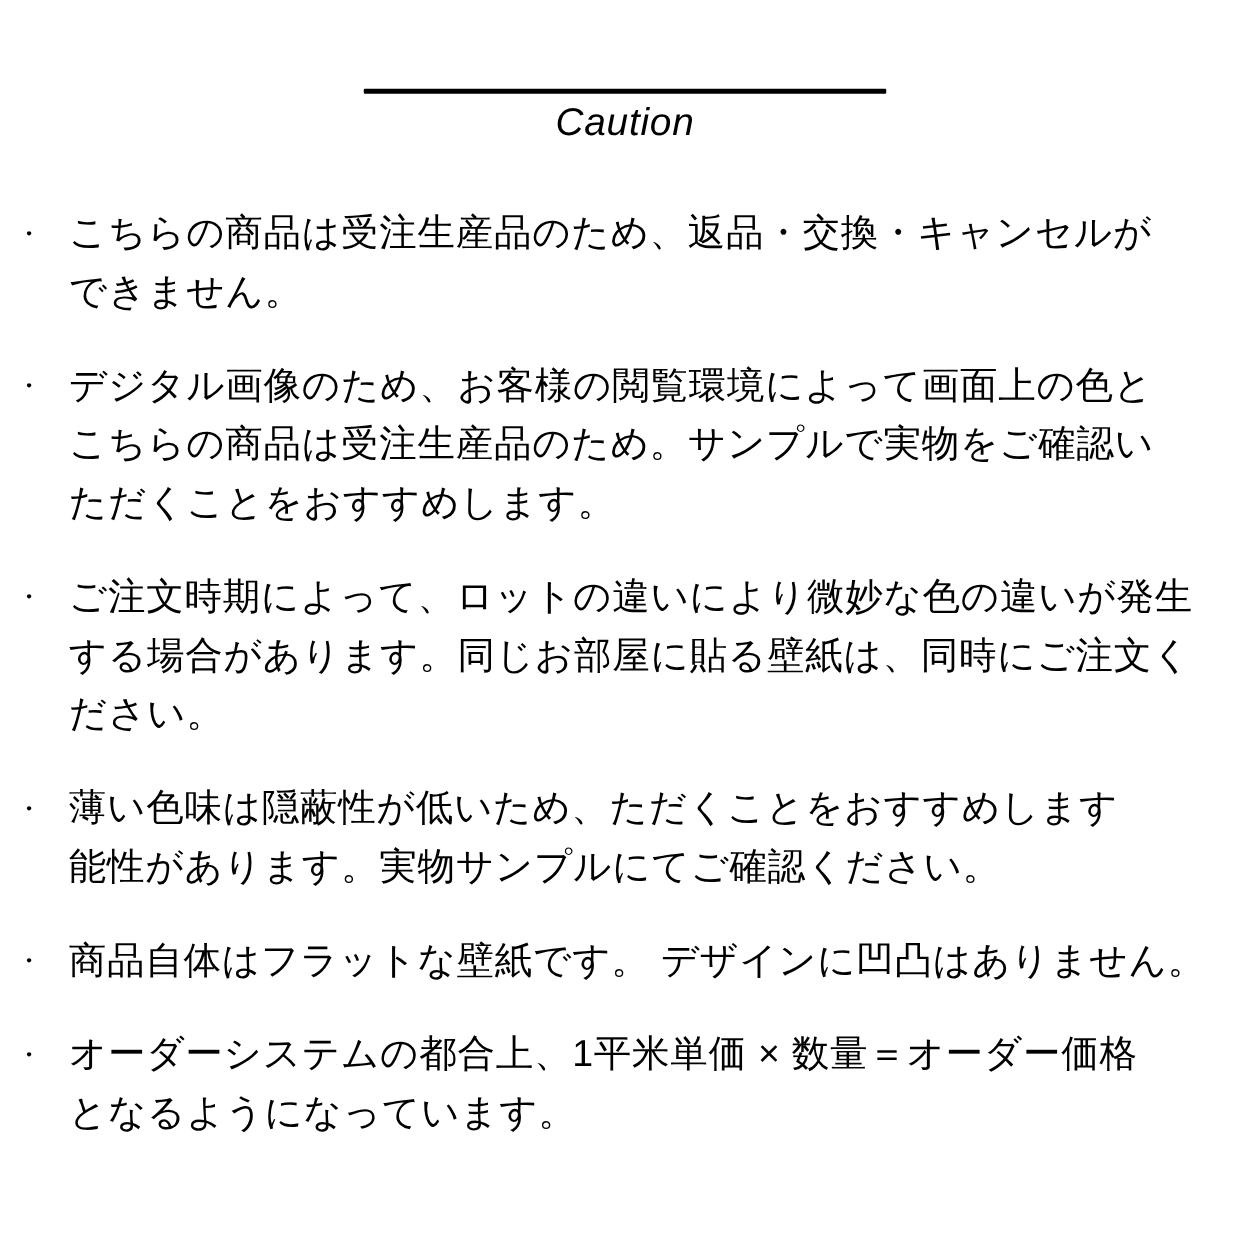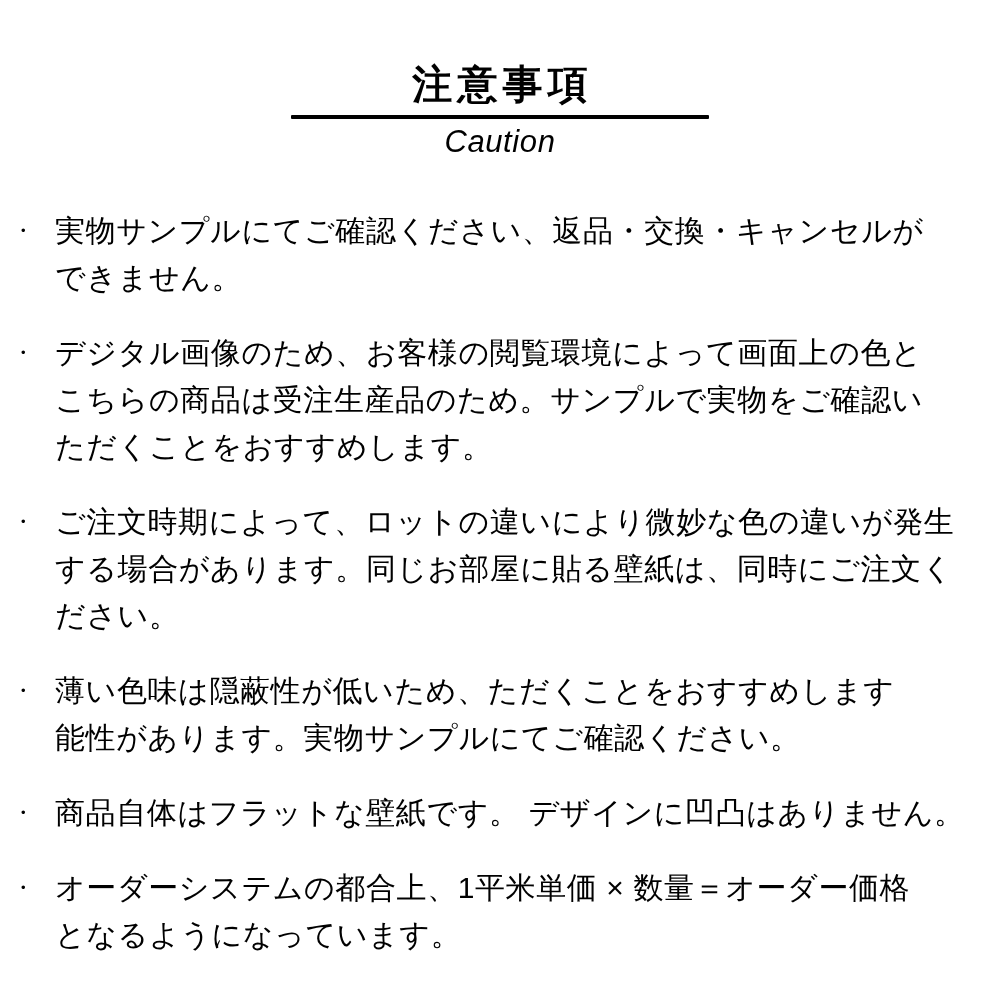--- a/index.html
+++ b/index.html
@@ -71,30 +71,29 @@
     letter-spacing: 0.02em;
     white-space: pre-line;
   }
 </style>
 </head>
 <body>
 
 <div class="page">
 
   <div class="header">
-    <div class="title">注意事項</div>
     <div class="divider"></div>
     <div class="subtitle">Caution</div>
   </div>
 
   <div class="notes">
 
     <div class="note">
       <span class="note-marker">・</span>
-      <div class="note-text">実物サンプルにてご確認ください、返品・交換・キャンセルが
+      <div class="note-text">こちらの商品は受注生産品のため、返品・交換・キャンセルが
 できません。</div>
     </div>
 
     <div class="note">
       <span class="note-marker">・</span>
       <div class="note-text">デジタル画像のため、お客様の閲覧環境によって画面上の色と
 こちらの商品は受注生産品のため。サンプルで実物をご確認い
 ただくことをおすすめします。</div>
     </div>
 

